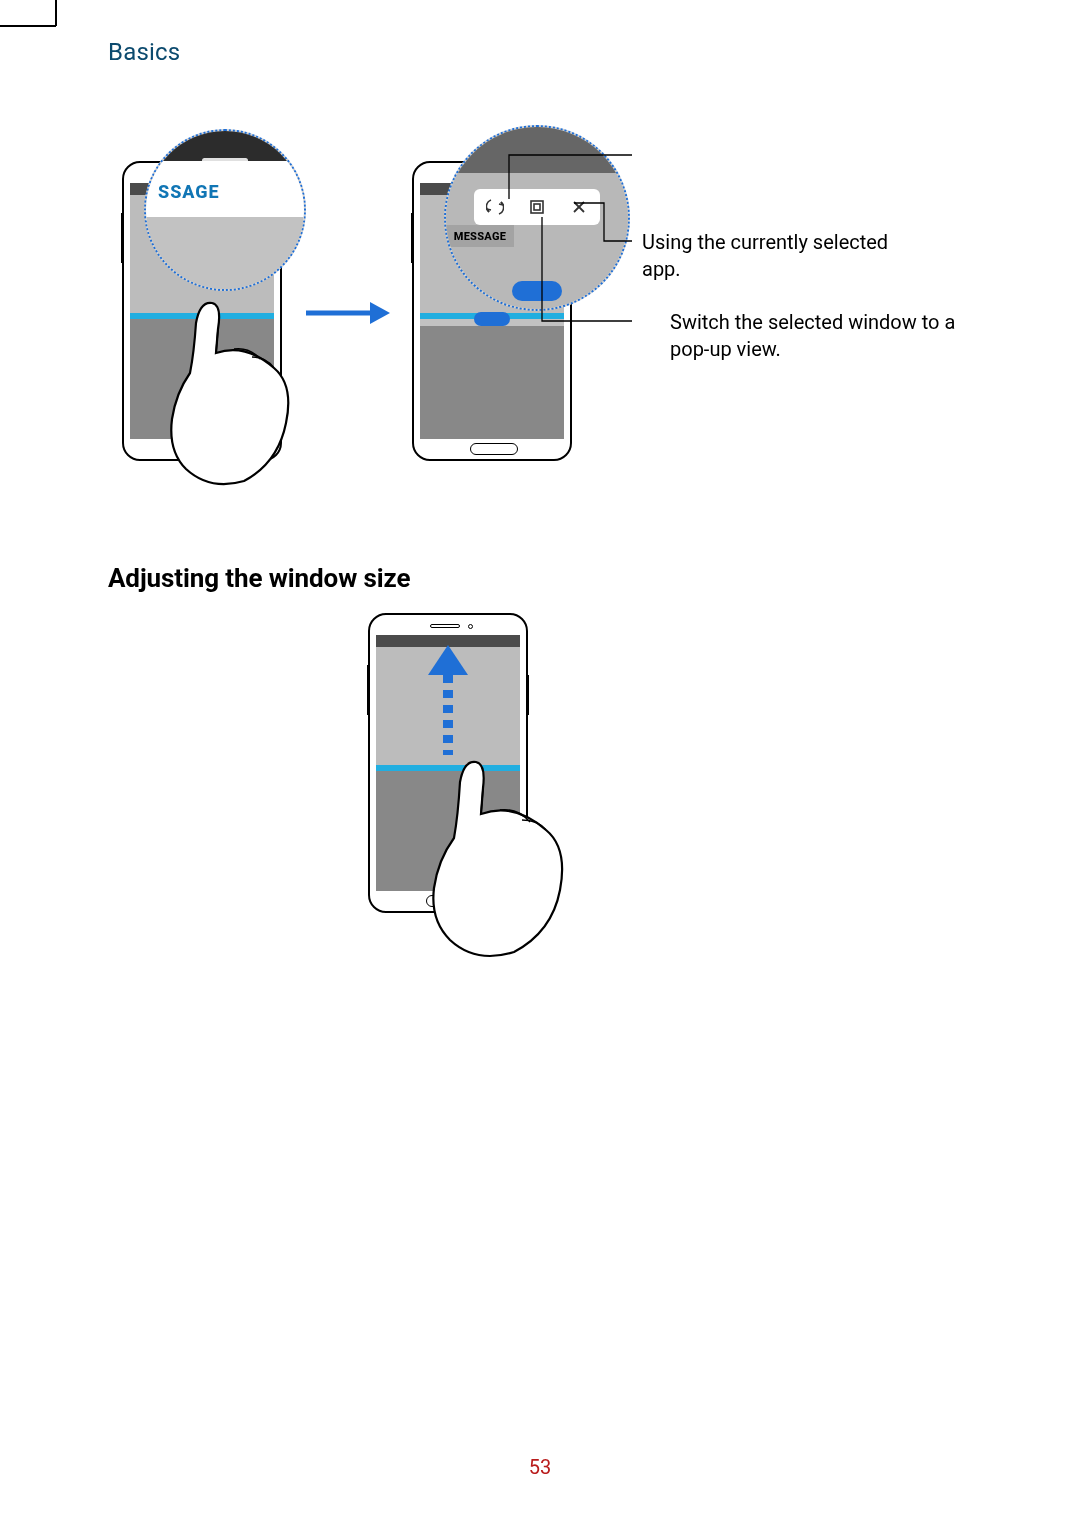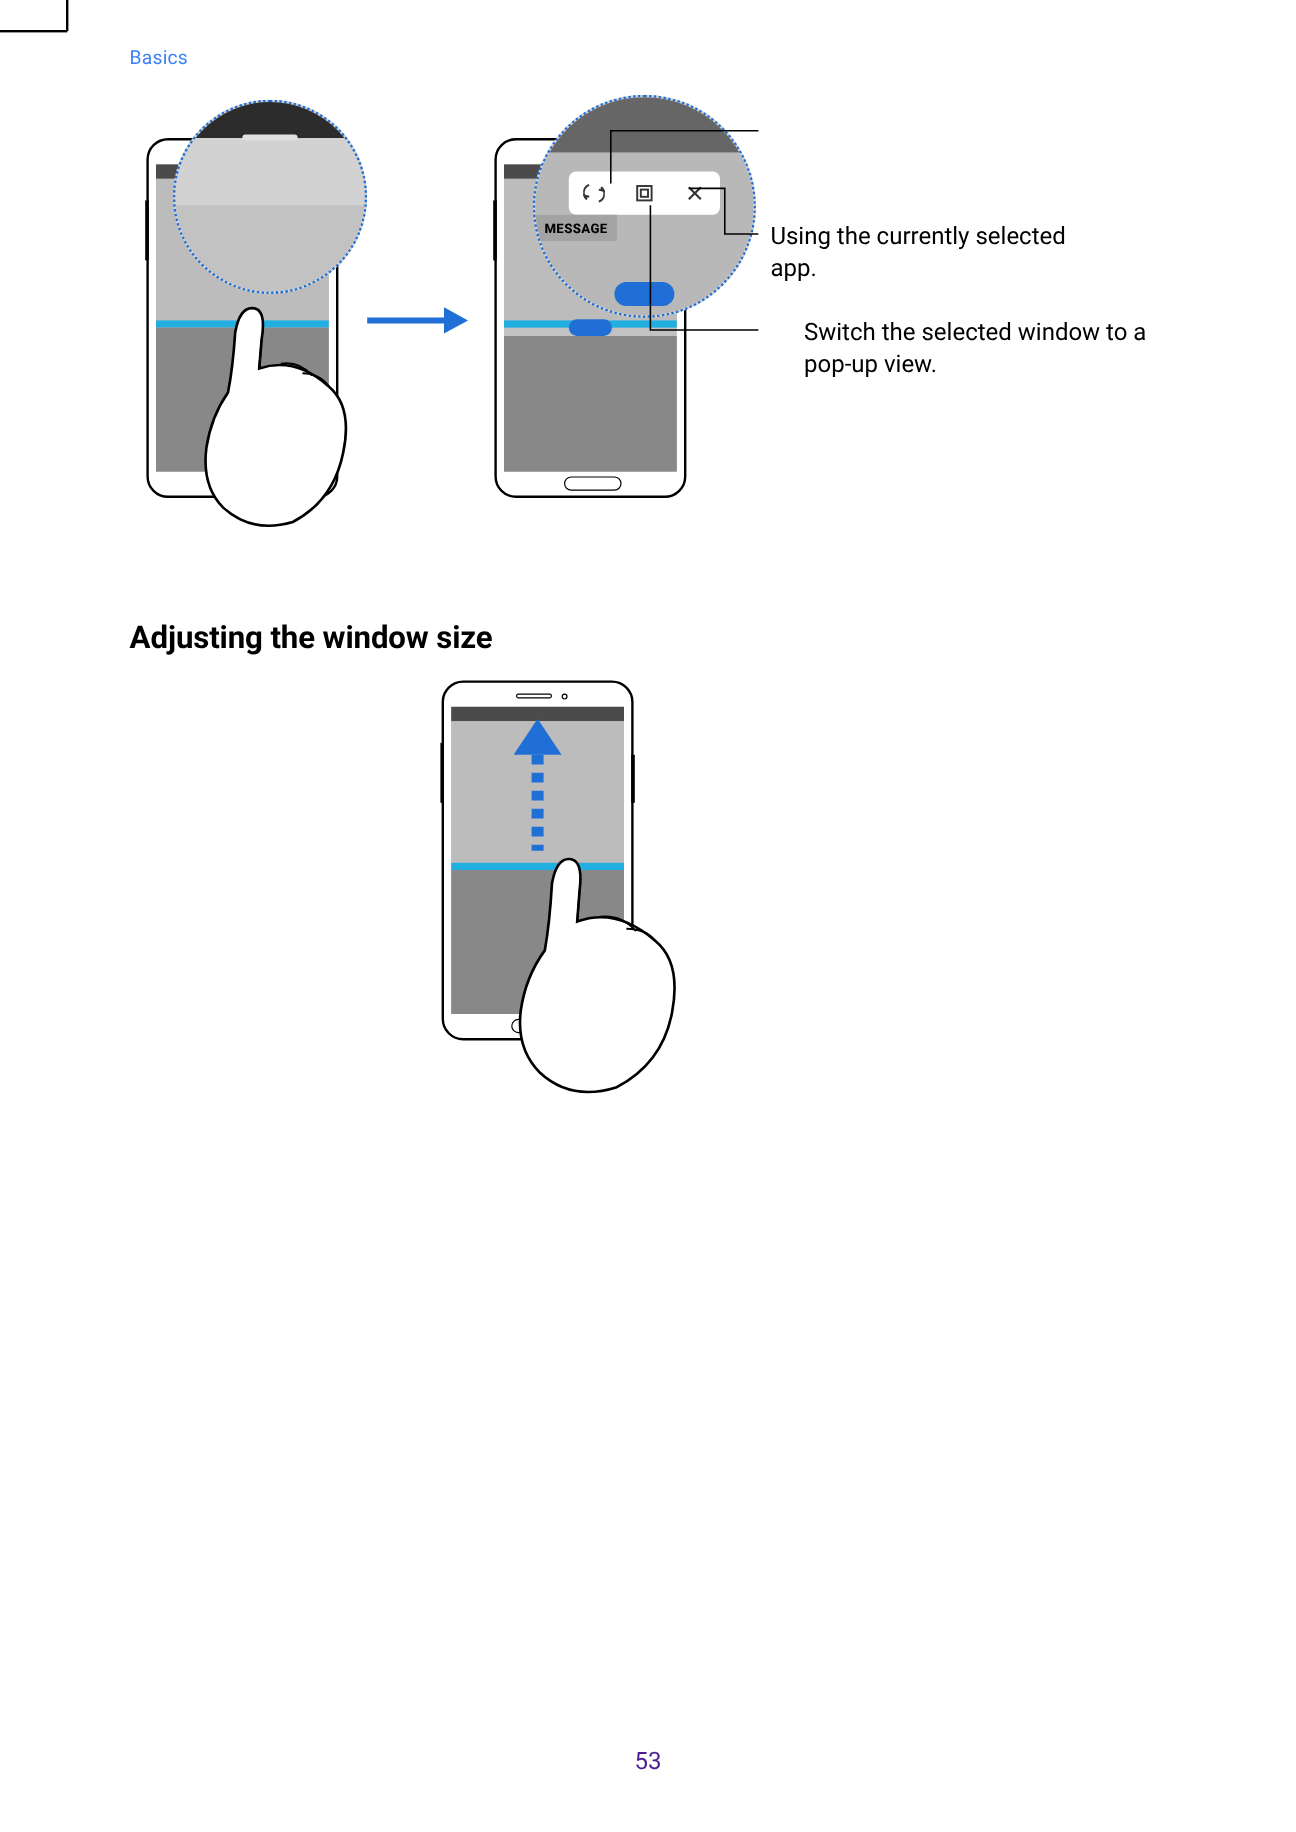--- a/index.html
+++ b/index.html
@@ -3,21 +3,21 @@
 <meta charset="utf-8">
 <style>
   * { box-sizing: border-box; margin: 0; padding: 0; }
   html, body { width: 1080px; height: 1527px; background: #fff; font-family: "Segoe UI", -apple-system, Roboto, Arial, sans-serif; position: relative; }
   
   .crop { position: absolute; background: #000; }
   .crop.v { left: 55px; top: 0; width: 2px; height: 26px; }
   .crop.h { left: 0; top: 25px; width: 56px; height: 2px; }
 
   .page { position: absolute; left: 108px; top: 38px; width: 880px; }
-  .section-label { color: #3b82f6; font-size: 16px; font-weight: 400; margin-bottom: 40px; letter-spacing: 0.2px; }
+  .section-label { color: #0c4a6e; font-size: 24px; font-weight: 400; margin-bottom: 77px; letter-spacing: 0.2px; }
   h2.heading { font-size: 26px; font-weight: 700; color: #000; margin-bottom: 16px; letter-spacing: -0.1px; }
   p.body { font-size: 21px; font-weight: 400; color: #000; line-height: 1.45; margin-bottom: 28px; }
 
   
   .figblock { position: relative; height: 410px; margin-bottom: 10px; }
   .figblock2 { position: relative; height: 320px; margin-top: 20px; margin-bottom: 40px; }
 
   .phone { position: absolute; width: 160px; height: 300px; border: 2px solid #000; border-radius: 18px; background: #fff; }
   .phone .screen { position: absolute; left: 6px; right: 6px; top: 20px; bottom: 20px; background: #c2c2c2; }
   .phone .statusbar { position: absolute; left: 6px; right: 6px; top: 20px; height: 12px; background: #4b4b4b; }
@@ -49,21 +49,21 @@
   
   .arrow-r { position: absolute; width: 88px; height: 30px; }
   .arrow-r svg { width: 100%; height: 100%; }
   .calllbl { position: absolute; font-size: 20px; line-height: 1.35; color: #000; }
 
   
   .fig2 .phone { left: 260px; top: 0; }
   .up-arrow { position: absolute; left: 310px; top: 32px; width: 60px; height: 120px; }
   .up-arrow svg { width: 100%; height: 100%; }
 
-  .pageno { position: absolute; left: 50%; bottom: 48px; transform: translateX(-50%); font-size: 20px; color: #4c1d95; }
+  .pageno { position: absolute; left: 50%; bottom: 48px; transform: translateX(-50%); font-size: 20px; color: #b91c1c; }
 </style>
 </head>
 <body>
 
 <div class="crop v"></div>
 <div class="crop h"></div>
 
 <div class="page">
   <div class="section-label">Basics</div>
 
@@ -81,20 +81,21 @@
       <div class="home"></div>
       <div class="sidebtn" style="right:-3px; top:60px; height:40px;"></div>
       <div class="sidebtn" style="left:-3px; top:50px; height:50px;"></div>
     </div>
 
     <div class="mag" style="left:36px; top:-14px;">
       <div class="inner">
         <div class="band-top">
             <div class="band-white-pill" style="bottom:-2px;"></div>
           </div>
+        <div class="band-white">SSAGE</div>
         <div class="band-bot"></div>
       </div>
     </div>
 
     <div class="hand" style="left:48px; top:130px;">
       <svg viewBox="0 0 140 220">
         <path d="M40 50 Q44 28 56 30 Q66 32 62 56 L60 80 Q90 70 118 95 Q138 112 130 150 Q122 190 88 208 Q54 218 30 196 Q12 178 16 146 Q20 120 34 100 Q38 80 40 50 Z" fill="#fff" stroke="#000" stroke-width="2.2"></path>
         <path d="M62 56 L60 80 M78 76 Q94 74 104 86 M96 84 Q110 84 118 95" stroke="#000" stroke-width="1.6" fill="none"></path>
       </svg>
     </div>

